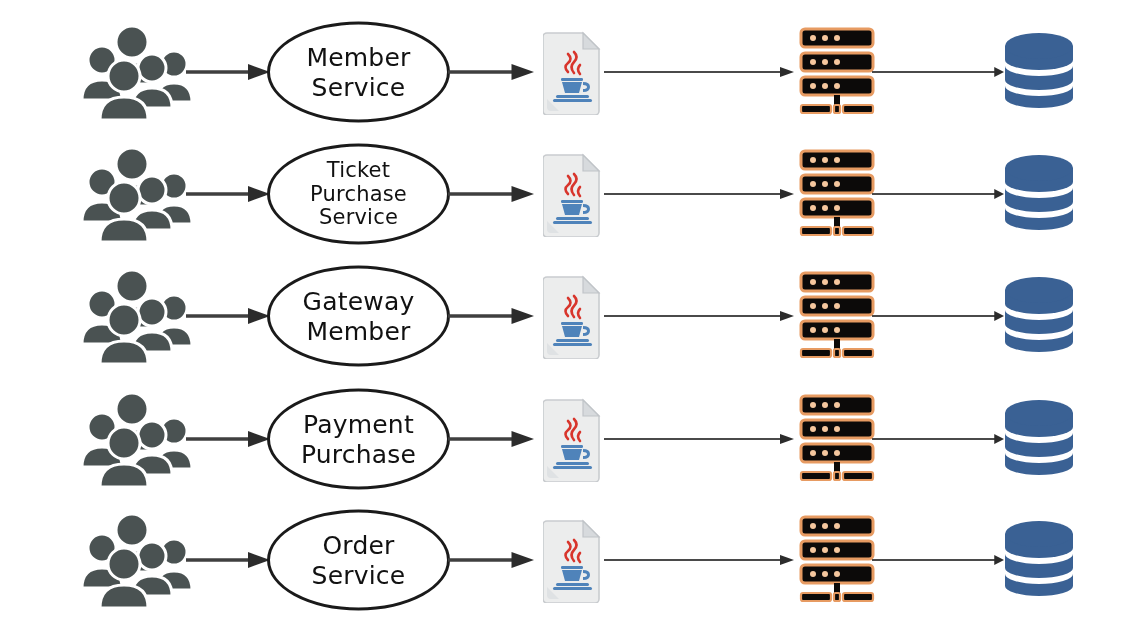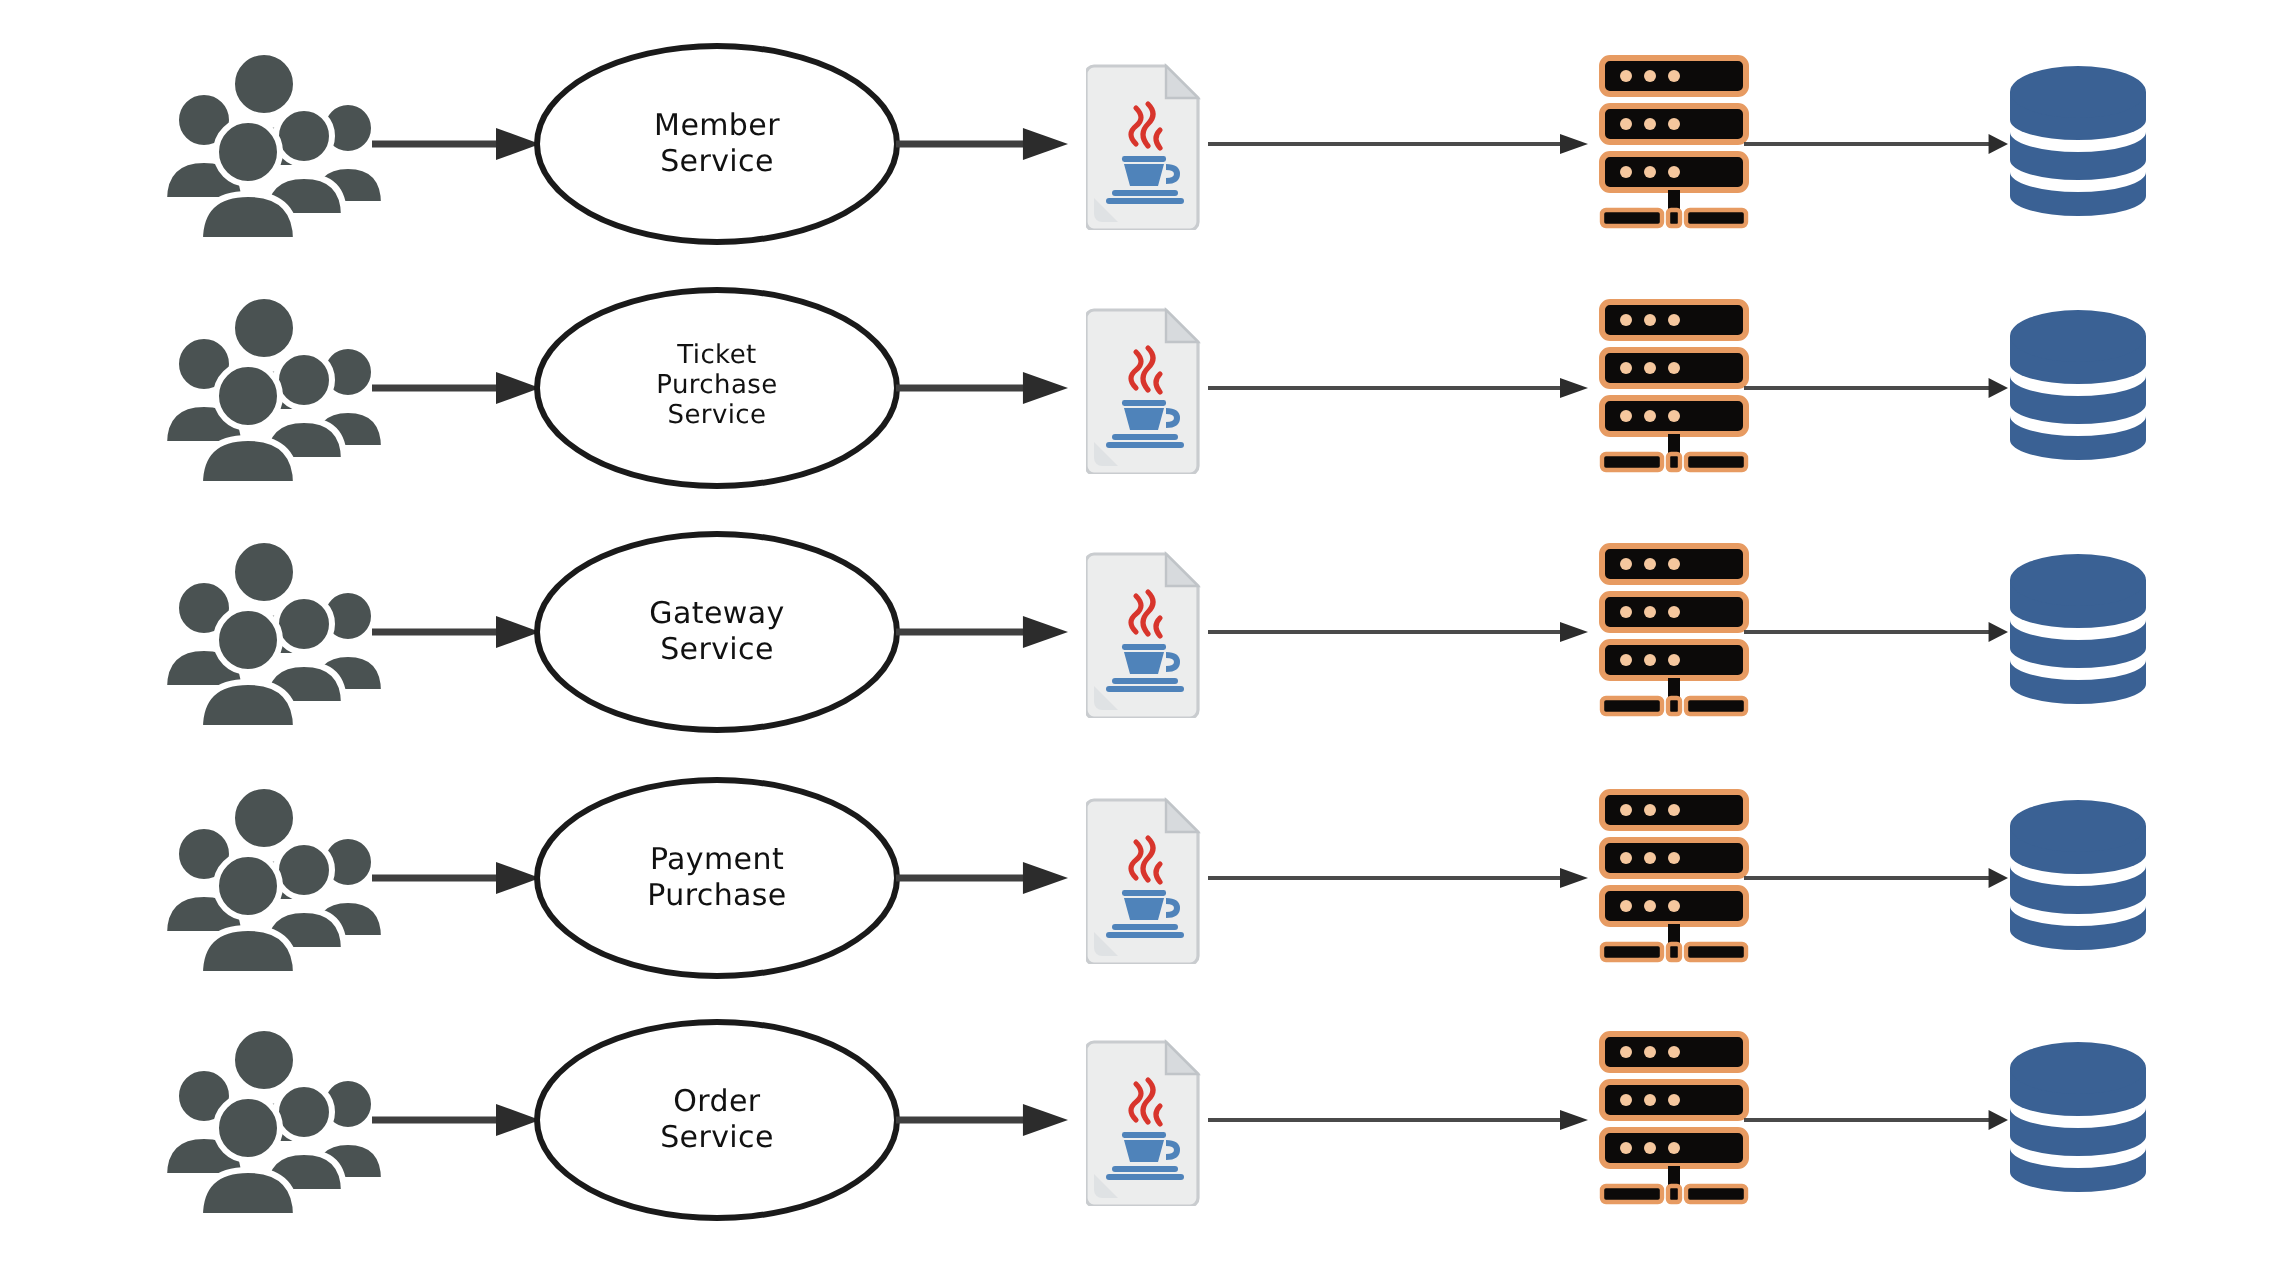--- a/index.html
+++ b/index.html
@@ -45,28 +45,28 @@
     border-radius: 50%;
     background: #ffffff;
     box-sizing: border-box;
     display: flex;
     align-items: center;
     justify-content: center;
     text-align: center;
   }
   .service-label {
     font-family: "DejaVu Sans", sans-serif;
-    font-size: 15px;
+    font-size: 25px;
     line-height: 1.18;
     color: #111111;
     letter-spacing: 0.2px;
     padding: 0 10px;
     white-space: pre-line;
   }
-  .service-label.small { font-size: 13px; line-height: 1.14; }
+  .service-label.small { font-size: 21px; line-height: 1.14; }
 
   
   .java-icon { left: 543px; width: 60px; height: 86px; }
 
   
   .server-icon { left: 795px; width: 84px; height: 92px; }
 
   
   .db-icon { left: 1003px; width: 72px; height: 84px; }
 
@@ -236,21 +236,21 @@
   </div>
 <div class="row" id="row-2" style="top:255px;">
     <div class="node users-icon"><svg width="112" height="100">
         <use href="#sym-users"></use>
       </svg></div>
     <div class="arrow arrow-a"><svg width="84" height="20" viewBox="0 0 84 20" preserveAspectRatio="none">
         <use href="#sym-arrow-thick"></use>
       </svg></div>
     <div class="node service-ellipse">
       <span class="service-label">Gateway
-Service</span>
+Member</span>
     </div>
     <div class="arrow arrow-b"><svg width="86" height="20" viewBox="0 0 84 20" preserveAspectRatio="none">
         <use href="#sym-arrow-thick"></use>
       </svg></div>
     <div class="node java-icon"><svg width="60" height="86">
         <use href="#sym-java"></use>
       </svg></div>
     <div class="arrow arrow-c"><svg width="190" height="16" viewBox="0 0 190 16" preserveAspectRatio="none">
         <use href="#sym-arrow-thin"></use>
       </svg></div>

